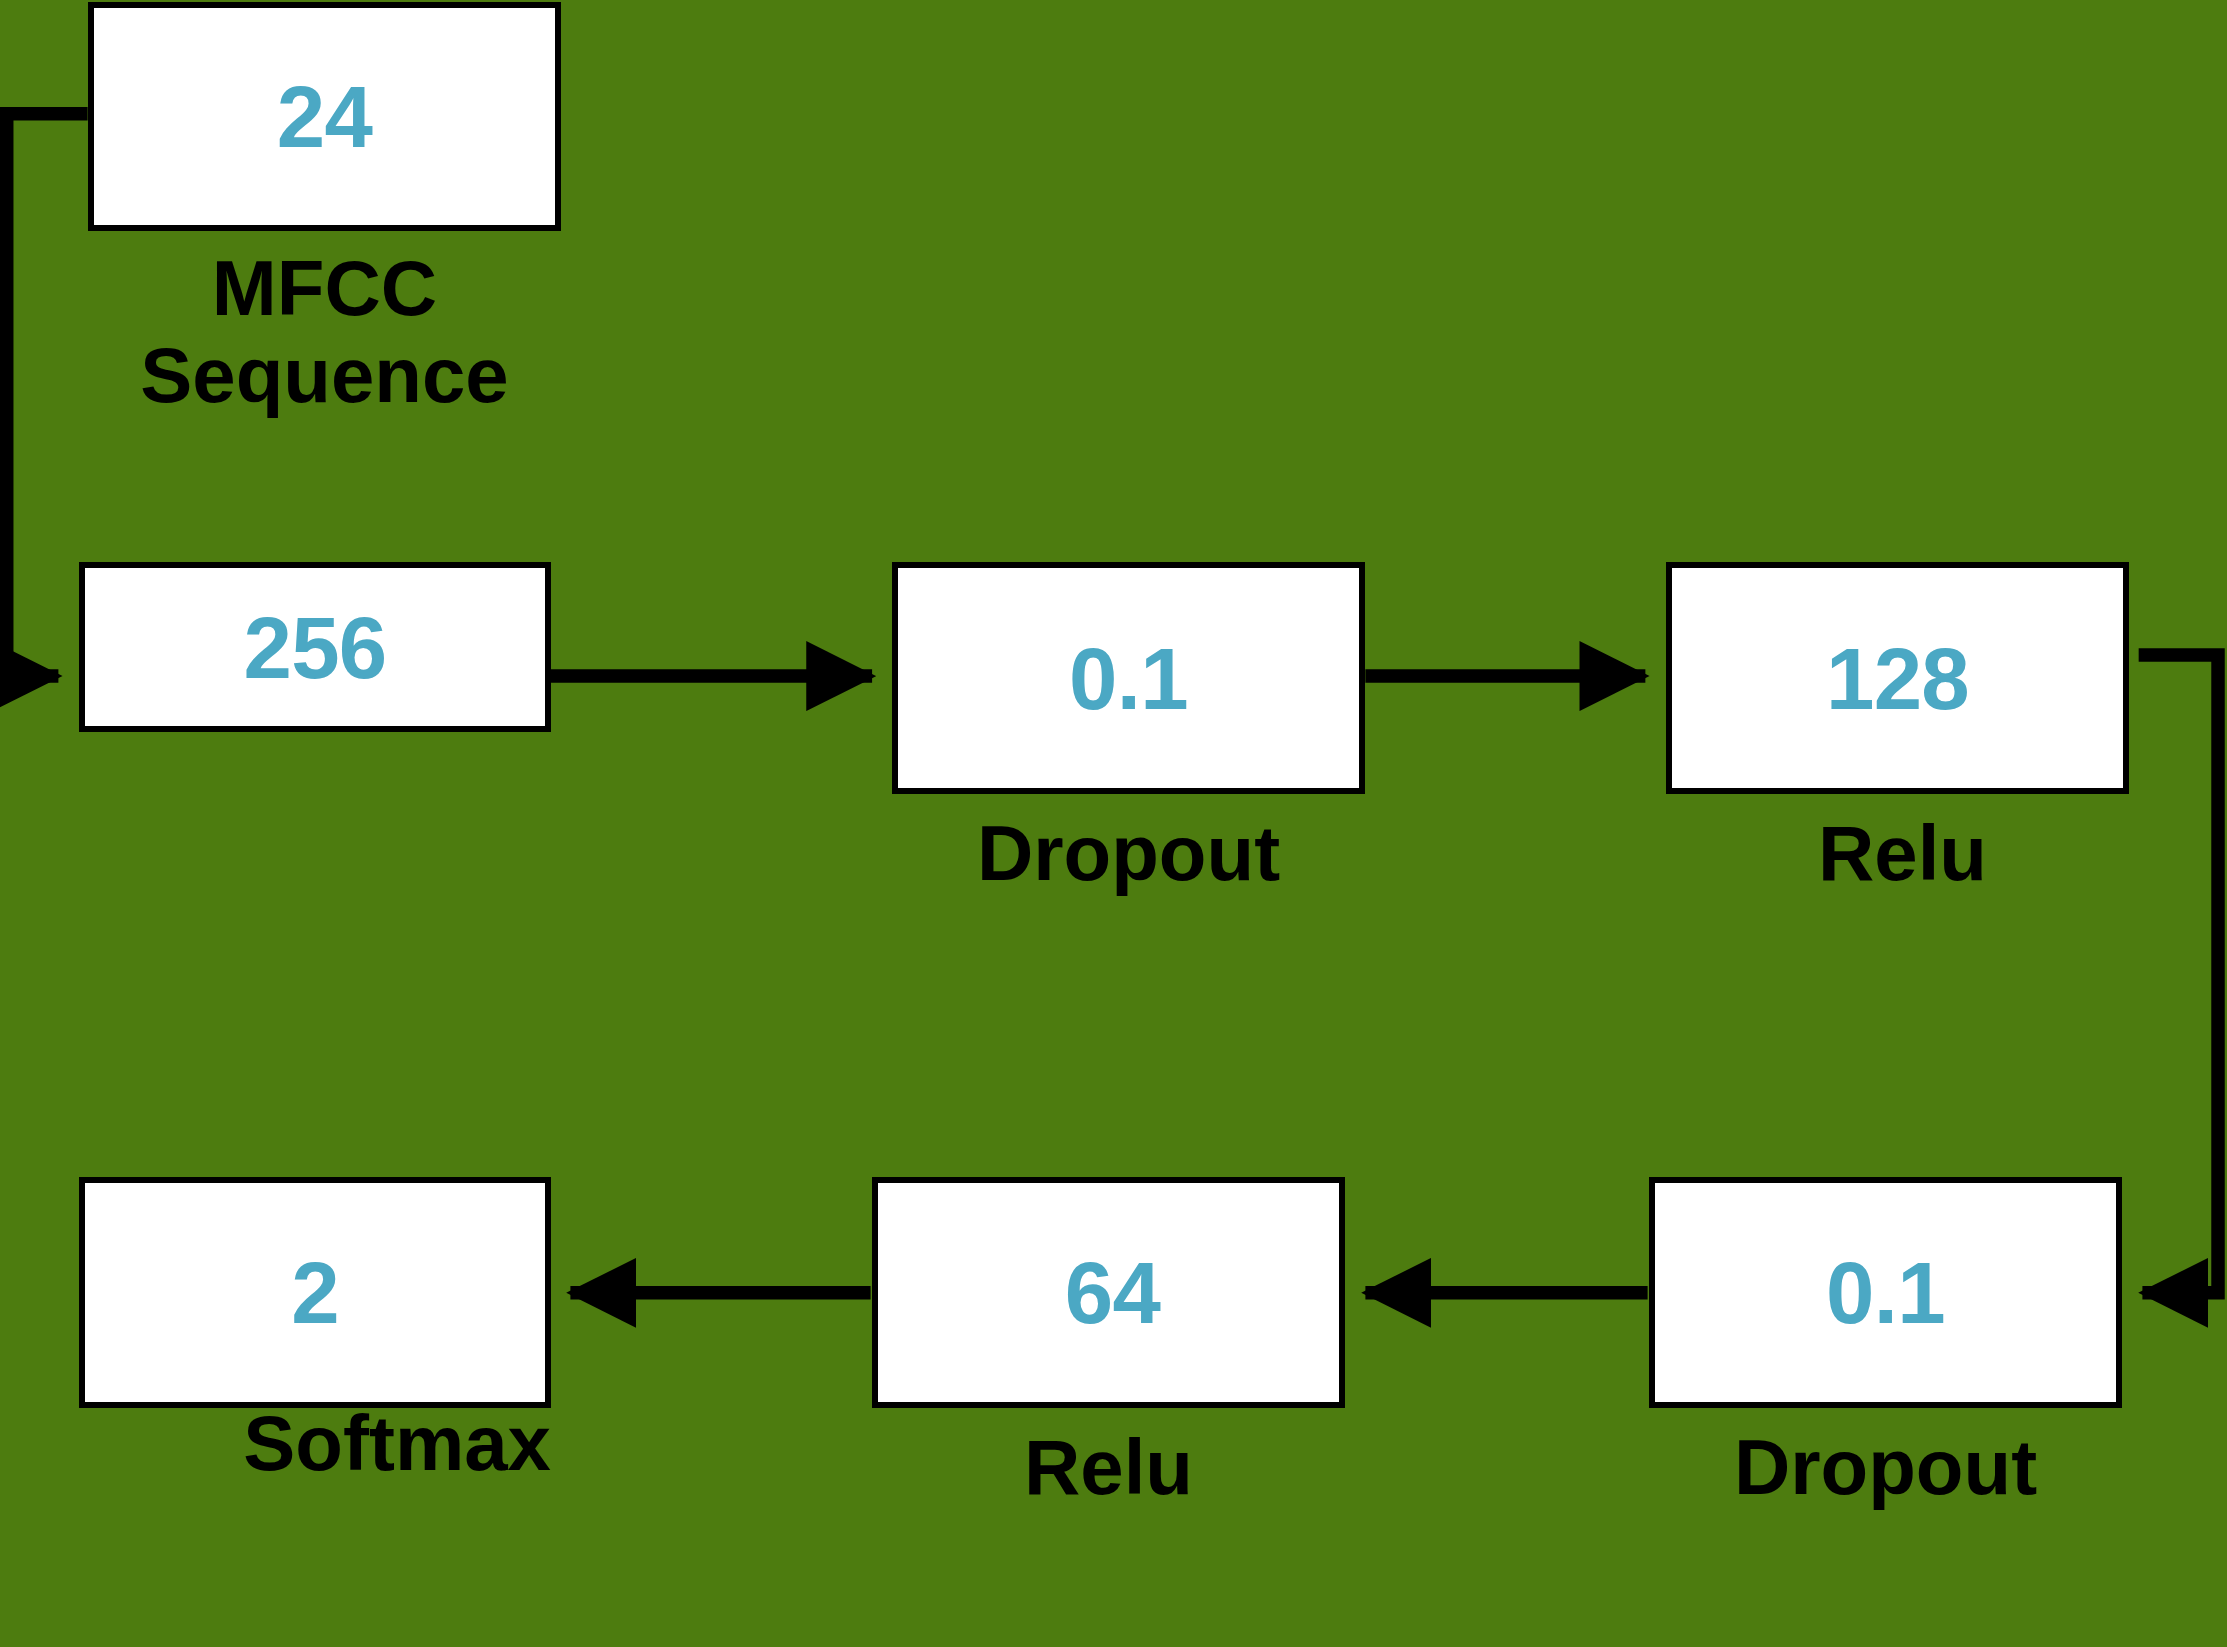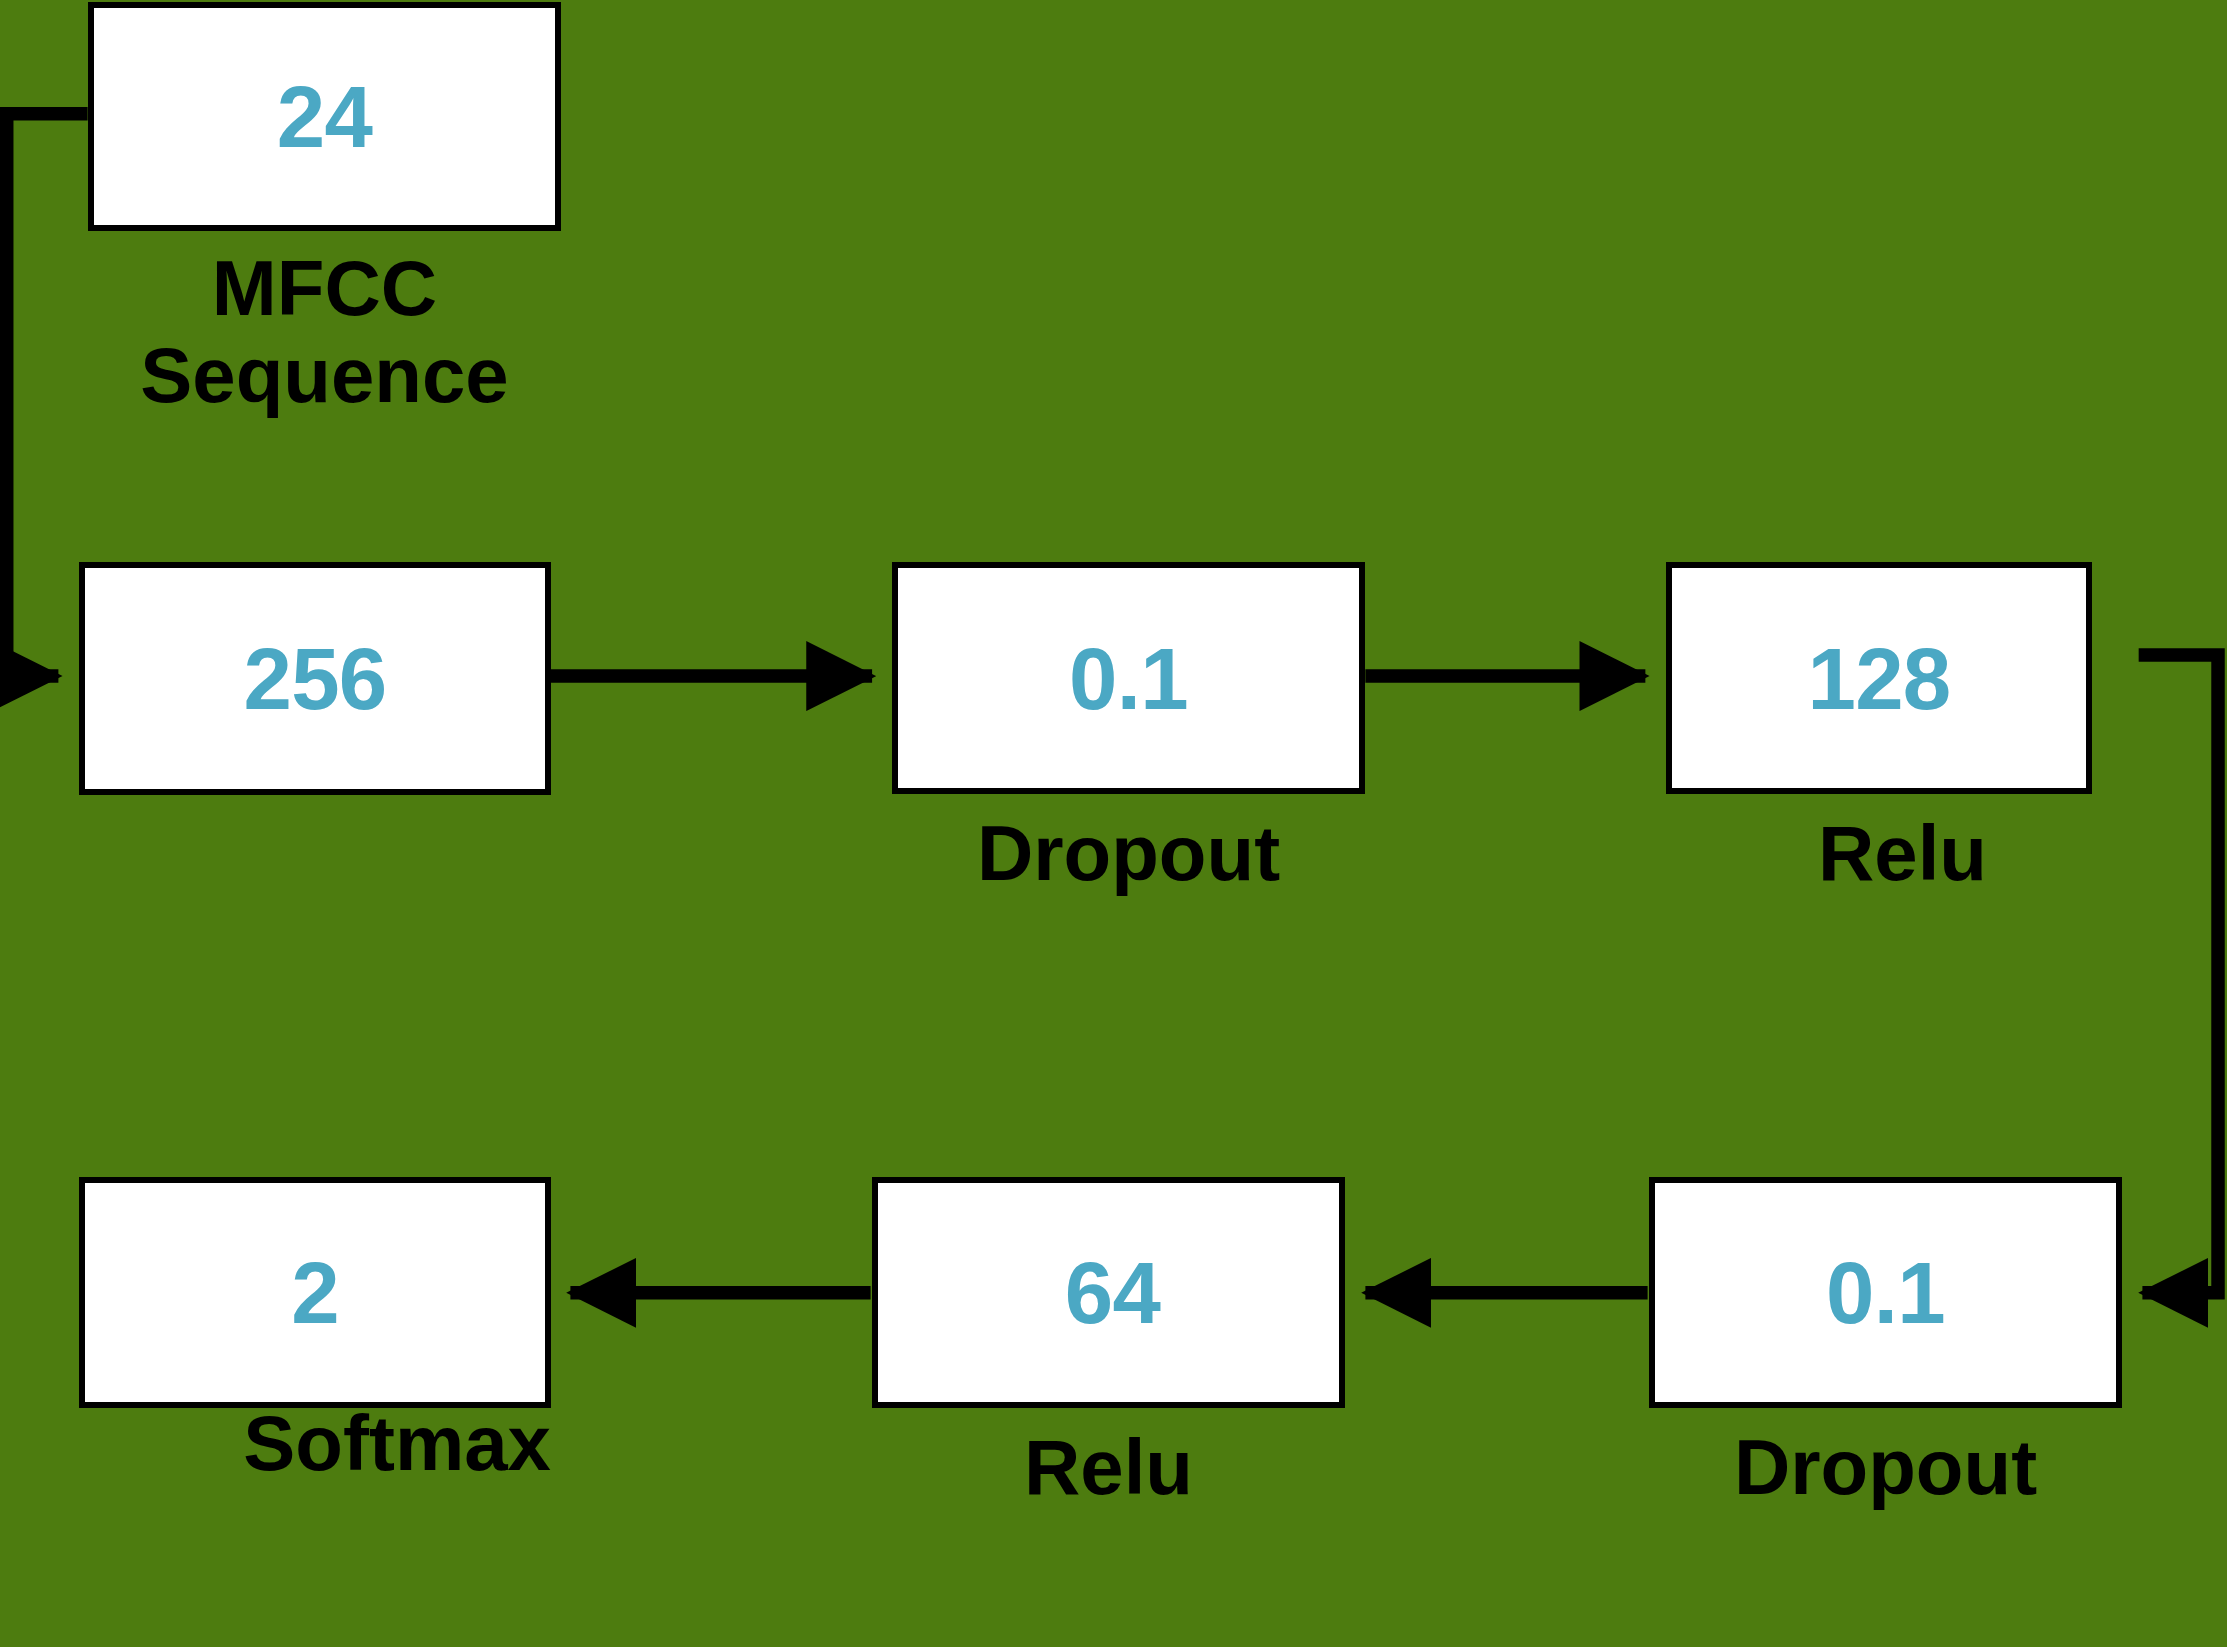--- a/index.html
+++ b/index.html
@@ -51,27 +51,27 @@
     font-weight: bold;
     font-size: 78px;
     line-height: 1.12;
     white-space: pre-line;
     user-select: none;
   }
   
   #node-mfcc        { left: 88px; top: 1.5px;    width: 473px; height: 229px; }
   #label-mfcc       { left: 88px; top: 245px;  width: 473px; }
 
-  #node-lstm        { left: 79px; top: 562px;  width: 472px; height: 233px; }
+  #node-lstm        { left: 79px; top: 562px;  width: 472px; height: 170px; }
   #label-lstm       { left: 79px; top: 810px; width: 472px; }
 
   #node-dropout1    { left: 892px; top: 562px; width: 473px; height: 232px; }
   #label-dropout1   { left: 892px; top: 810px; width: 473px; }
 
-  #node-relu1       { left: 1666px; top: 562px; width: 426px; height: 232px; }
+  #node-relu1       { left: 1666px; top: 562px; width: 463px; height: 232px; }
   #label-relu1      { left: 1666px; top: 810px; width: 473px; }
 
   #node-softmax     { left: 79px; top: 1177px; width: 472px; height: 231px; }
   #label-softmax    { left: 79px; top: 1400px; width: 472px; text-align: right; }
 
   #node-relu2       { left: 872px; top: 1177px; width: 473px; height: 231px; padding-left: 8px; }
   #label-relu2      { left: 872px; top: 1424px; width: 473px; }
 
   #node-dropout2    { left: 1649px; top: 1177px; width: 473px; height: 231px; }
   #label-dropout2   { left: 1649px; top: 1424px; width: 473px; }

